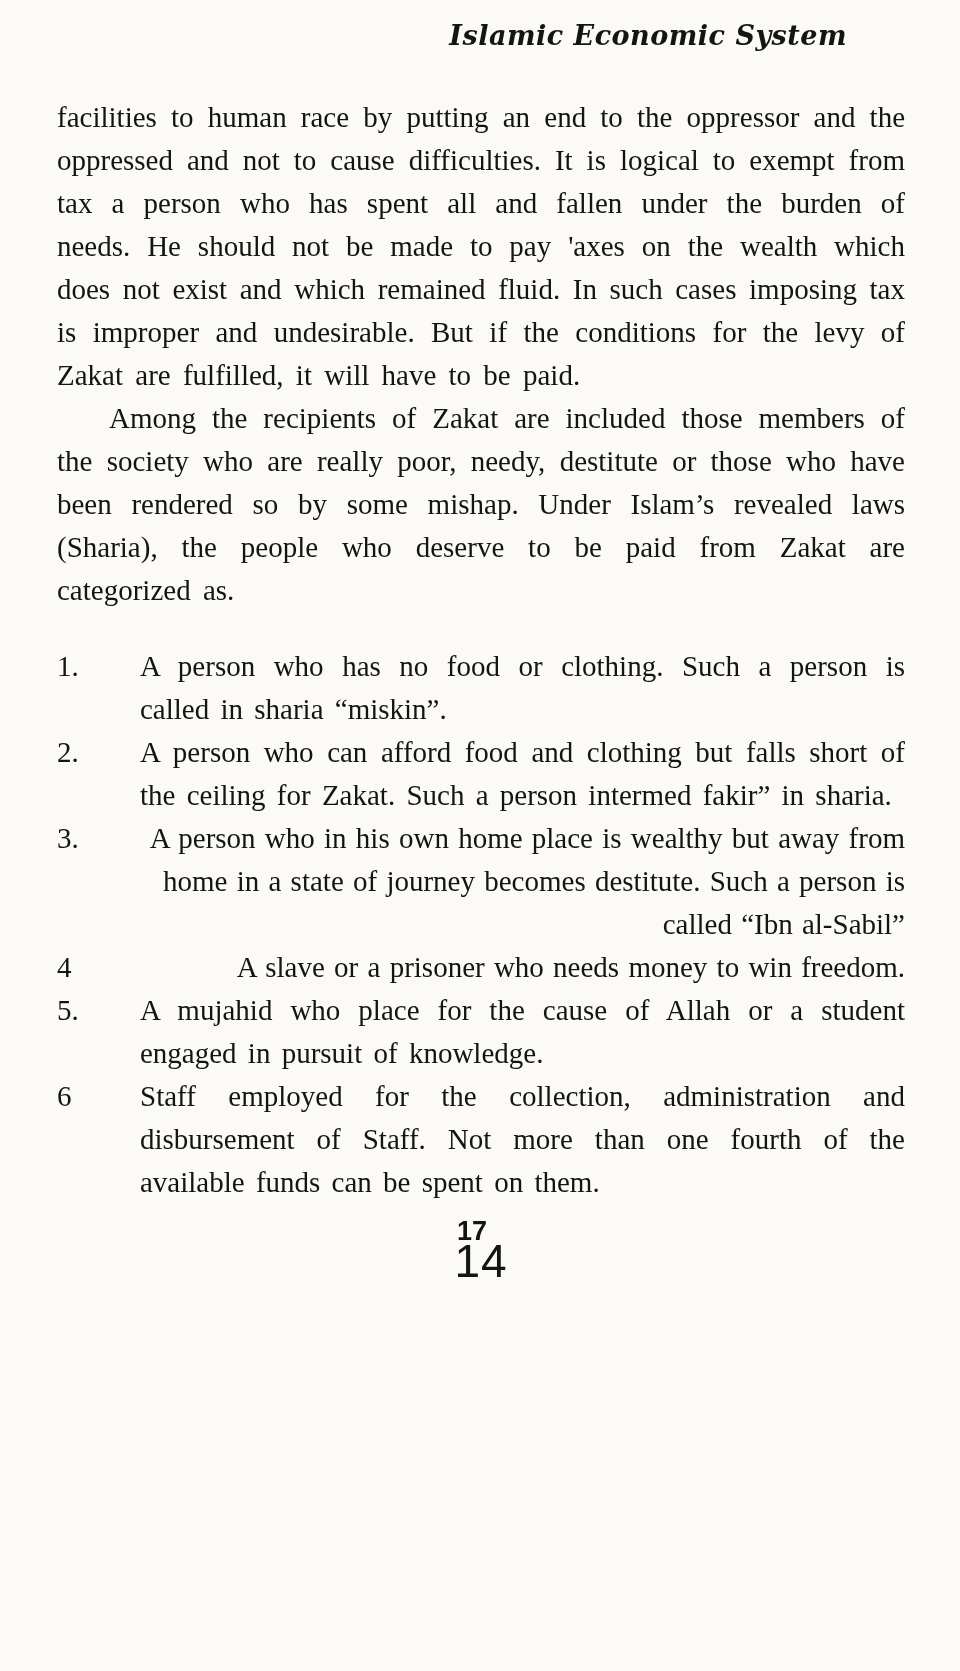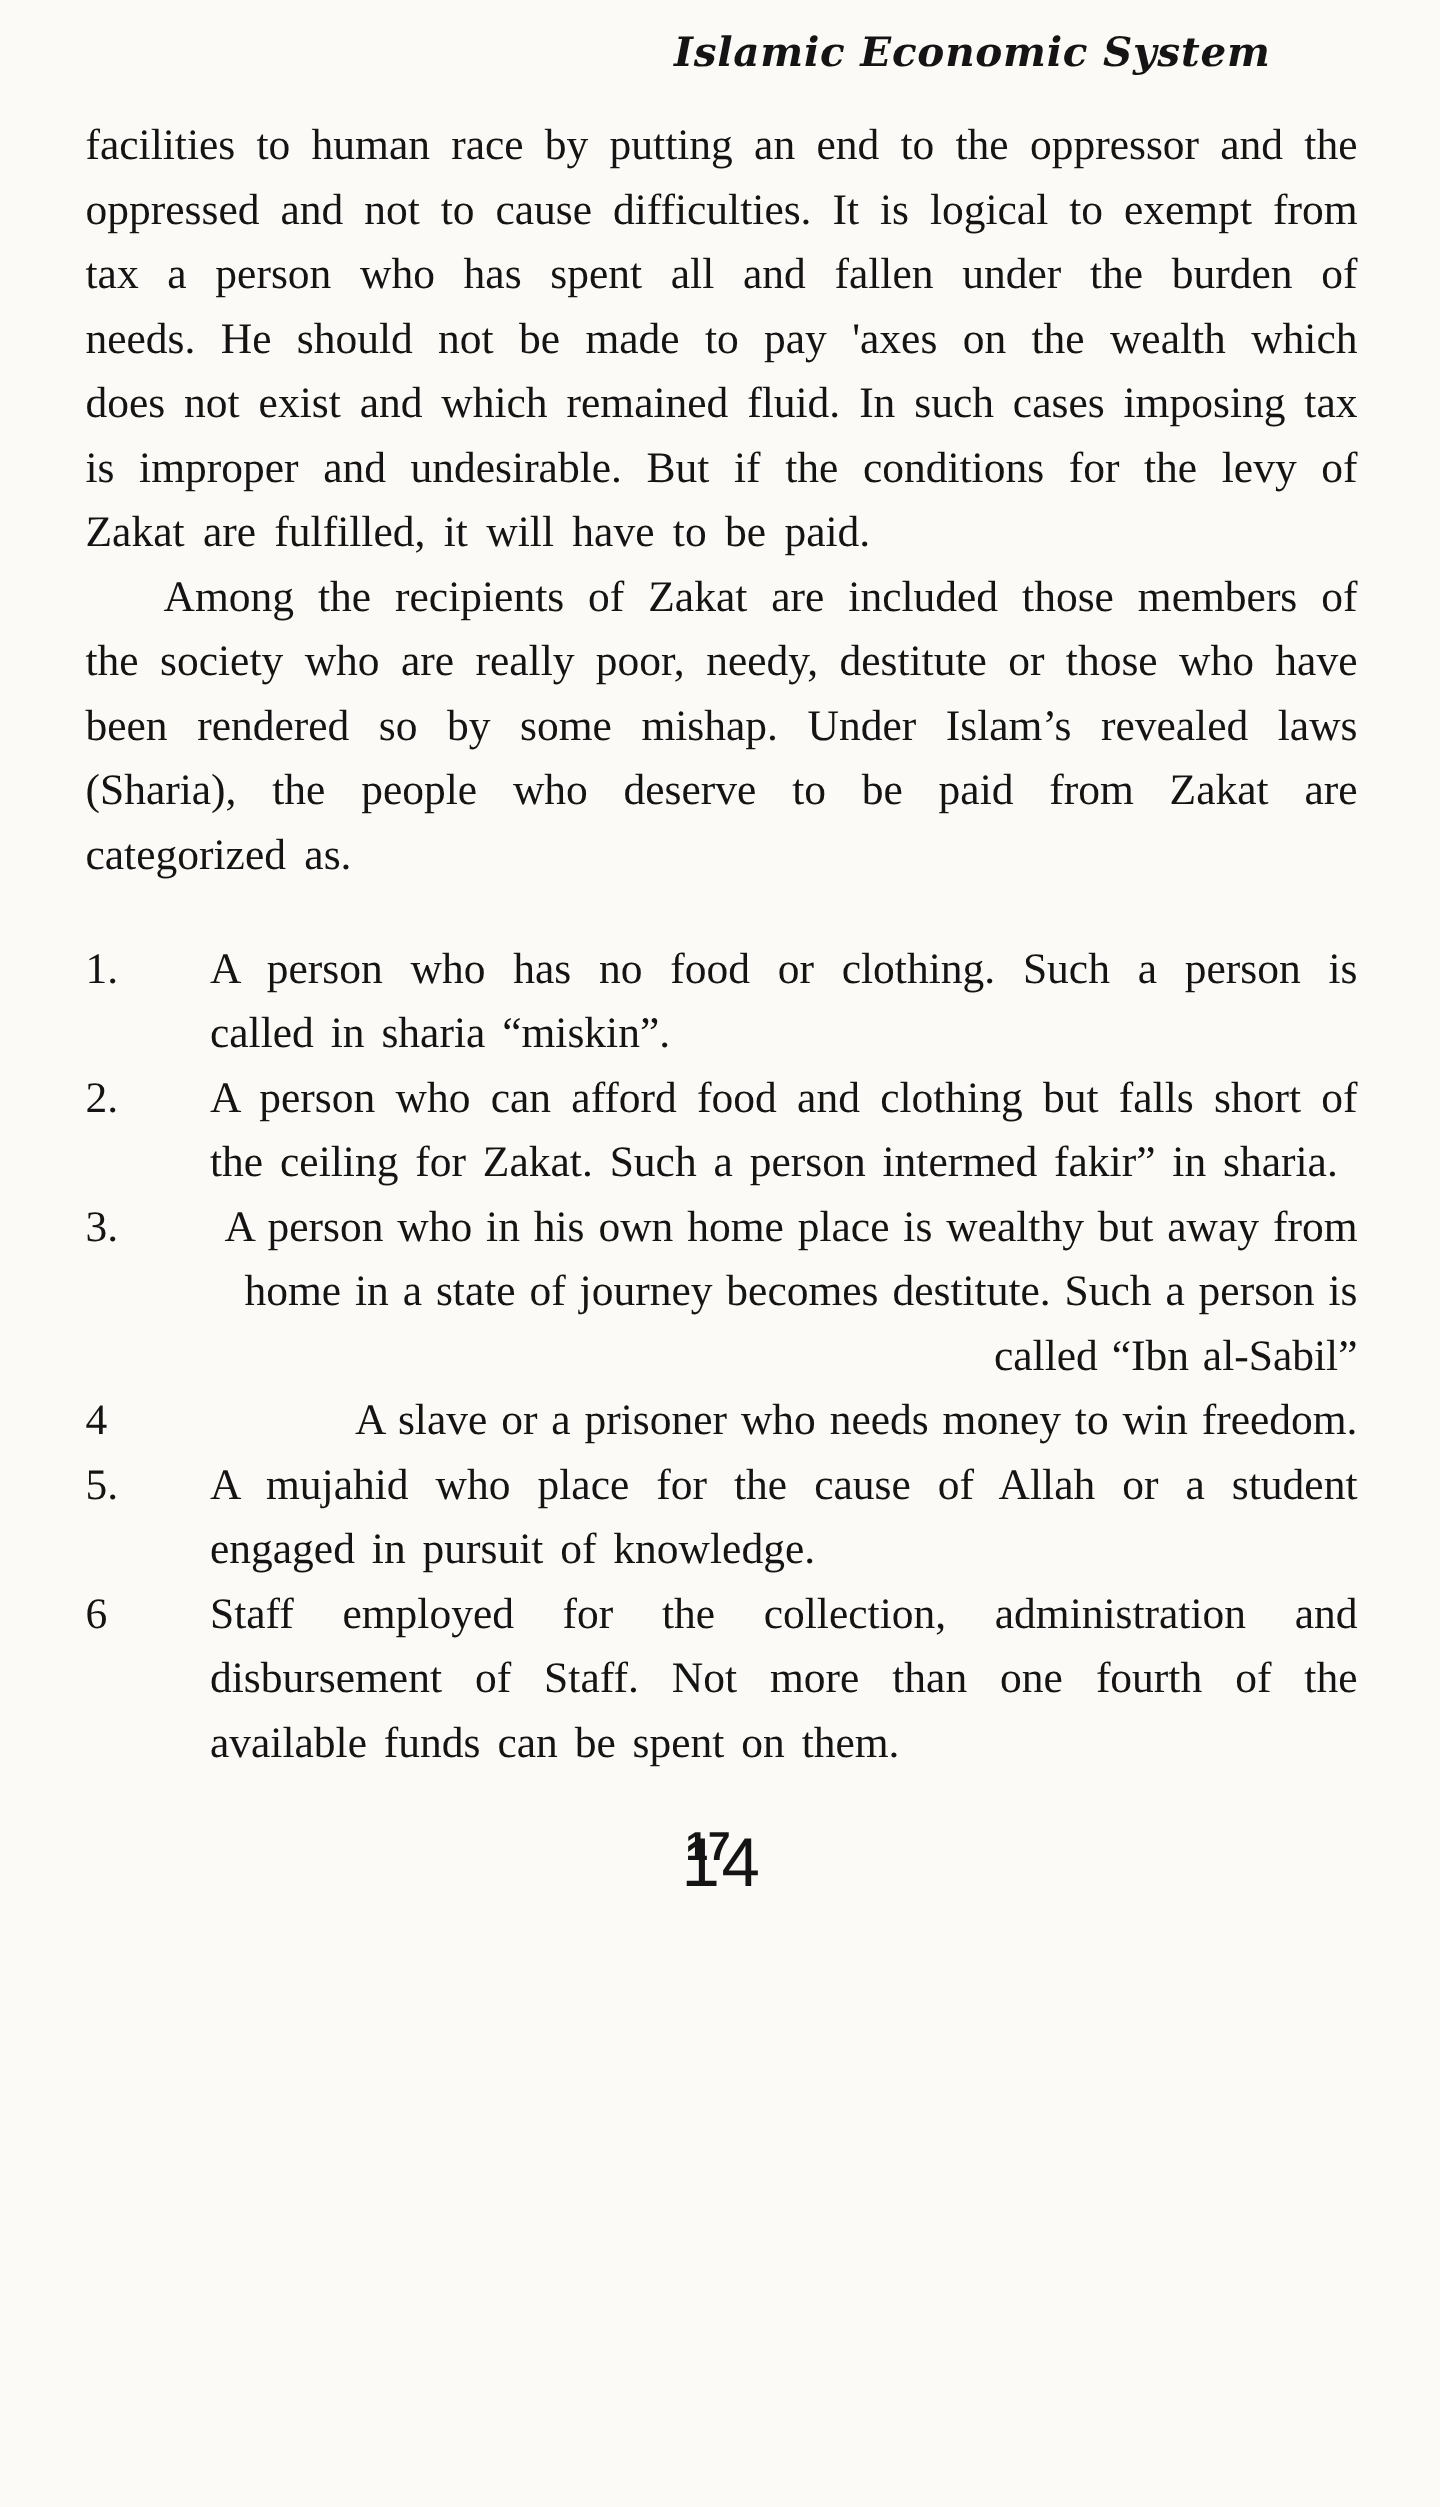--- a/index.html
+++ b/index.html
@@ -33,21 +33,21 @@
     height: 36px;
   }
   .para {
     font-size: 29px;
     line-height: 43px;
     text-align: justify;
     word-spacing: 5px;
     margin: 0;
   }
   .para.first {
-    margin-top: 20px;
+    margin-top: 40px;
   }
   .para.indent {
     text-indent: 52px;
   }
   .list {
     margin-top: 33px;
   }
   .li {
     display: flex;
     font-size: 29px;

